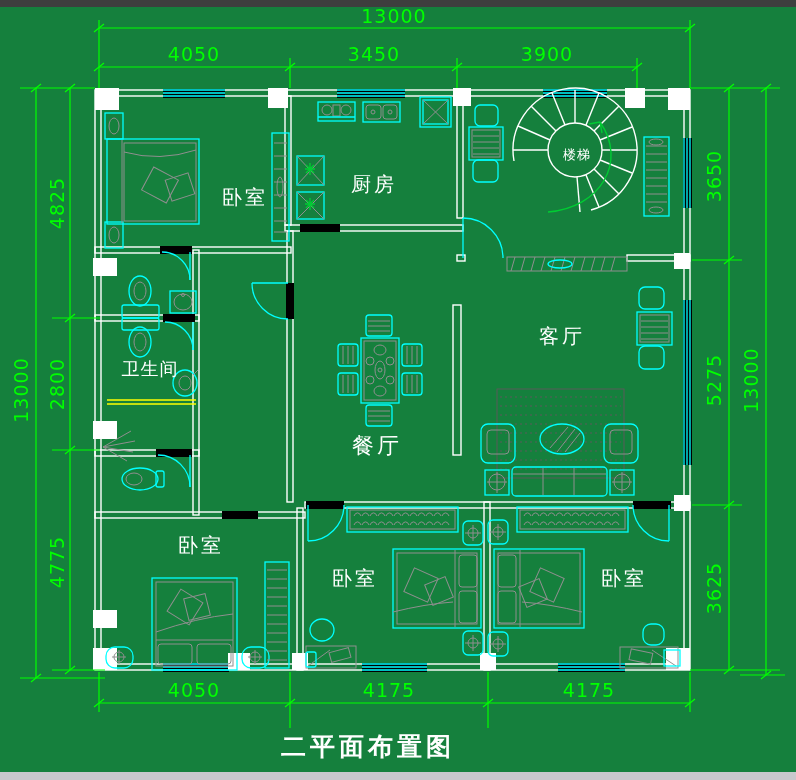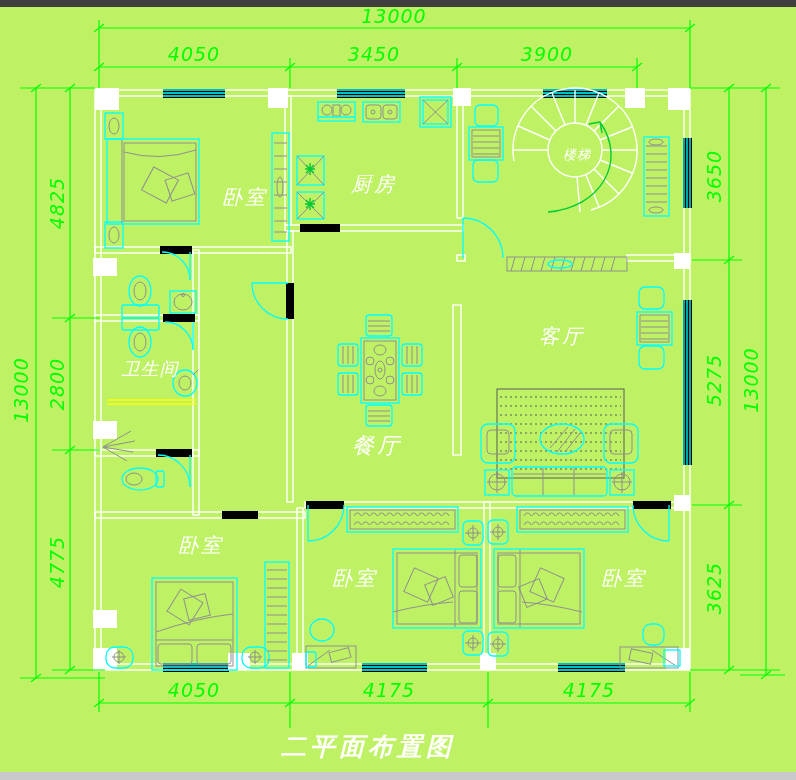--- a/index.html
+++ b/index.html
@@ -1,17 +1,17 @@
 <!DOCTYPE html>
 <html><head>
 <meta charset="utf-8">
 <style>
   html,body{margin:0;padding:0;background:#000;}
-  .stage{position:relative;width:796px;height:780px;background:#bef264;overflow:hidden;
-         font-family:"DejaVu Sans",sans-serif;font-style:italic;}
+  .stage{position:relative;width:796px;height:780px;background:#15803d;overflow:hidden;
+         font-family:"DejaVu Sans",sans-serif;}
   svg{position:absolute;left:0;top:0;}
   
   .w  {stroke:#ffffff;fill:none;stroke-width:1.4;}
   .wf {fill:#ffffff;stroke:none;}
   .c  {stroke:#00ffff;fill:none;stroke-width:1.3;}
   .g  {stroke:#8f8f8f;fill:none;stroke-width:1;}
   .g2 {stroke:#5a5a5a;fill:none;stroke-width:1;}
   .d  {stroke:#00ff00;fill:none;stroke-width:1.2;}
   .gr {stroke:#00cc33;fill:none;stroke-width:1.4;}
   .y  {stroke:#ffff00;fill:none;stroke-width:1.5;}

